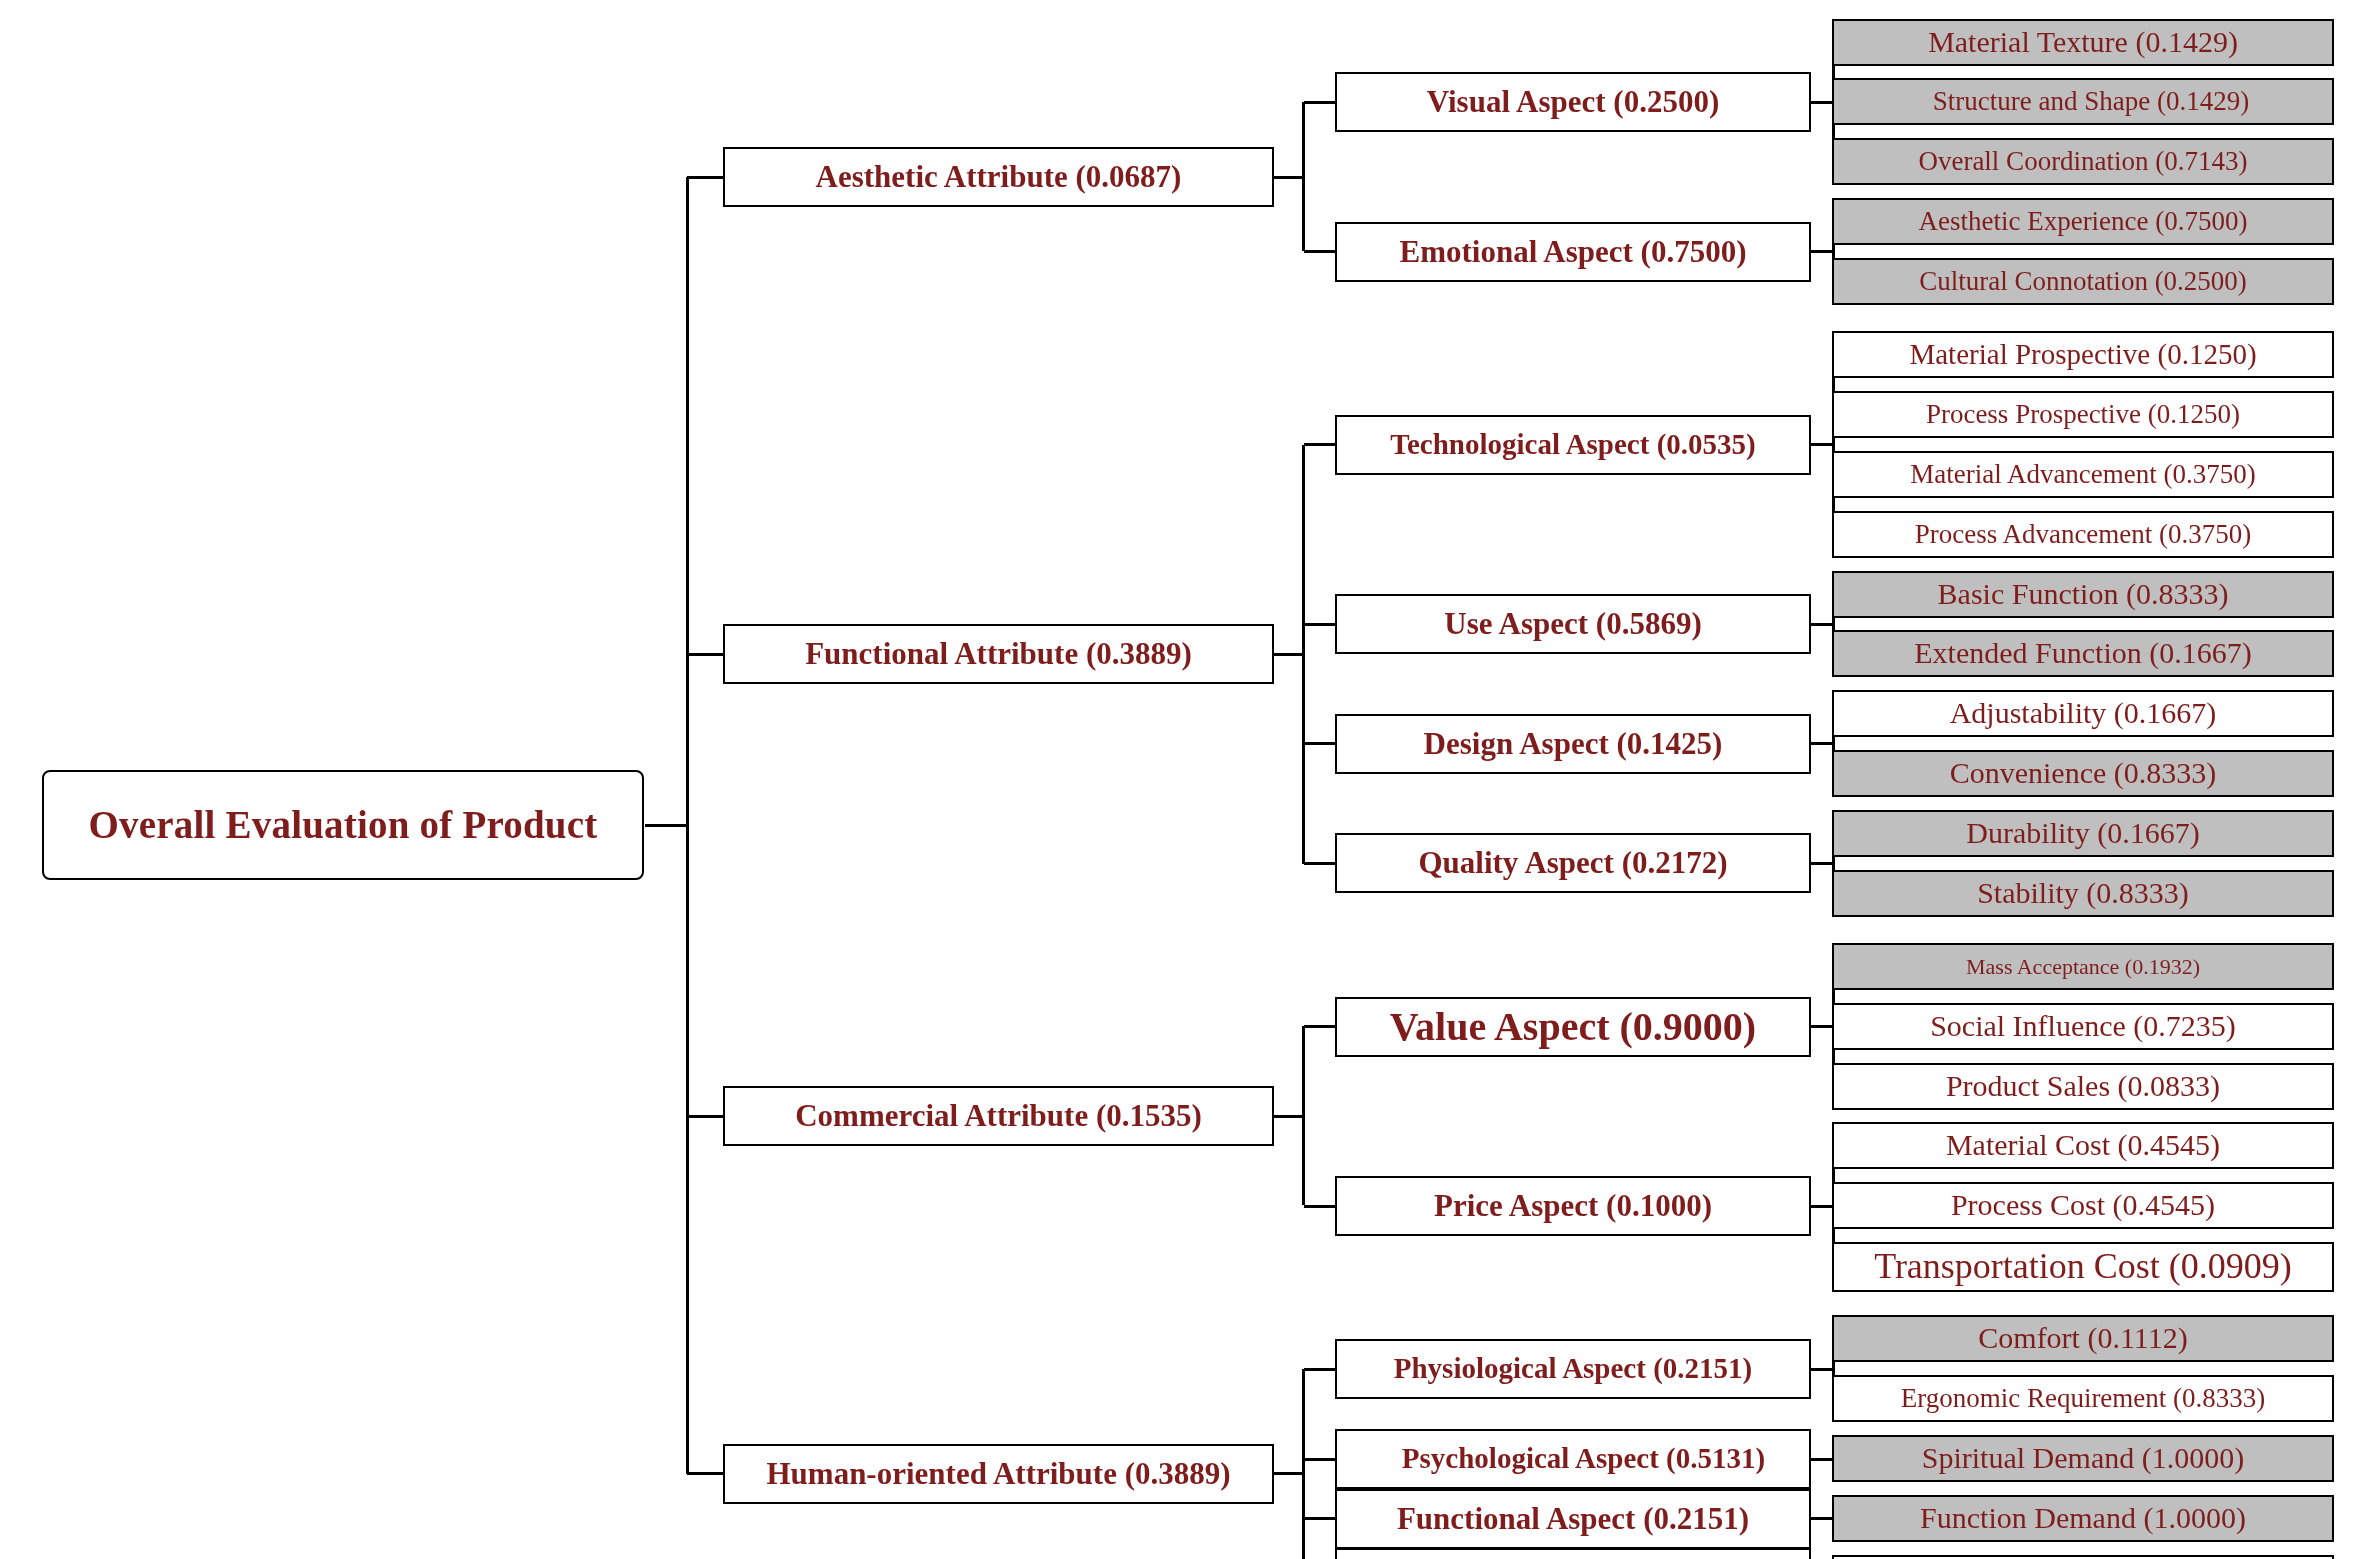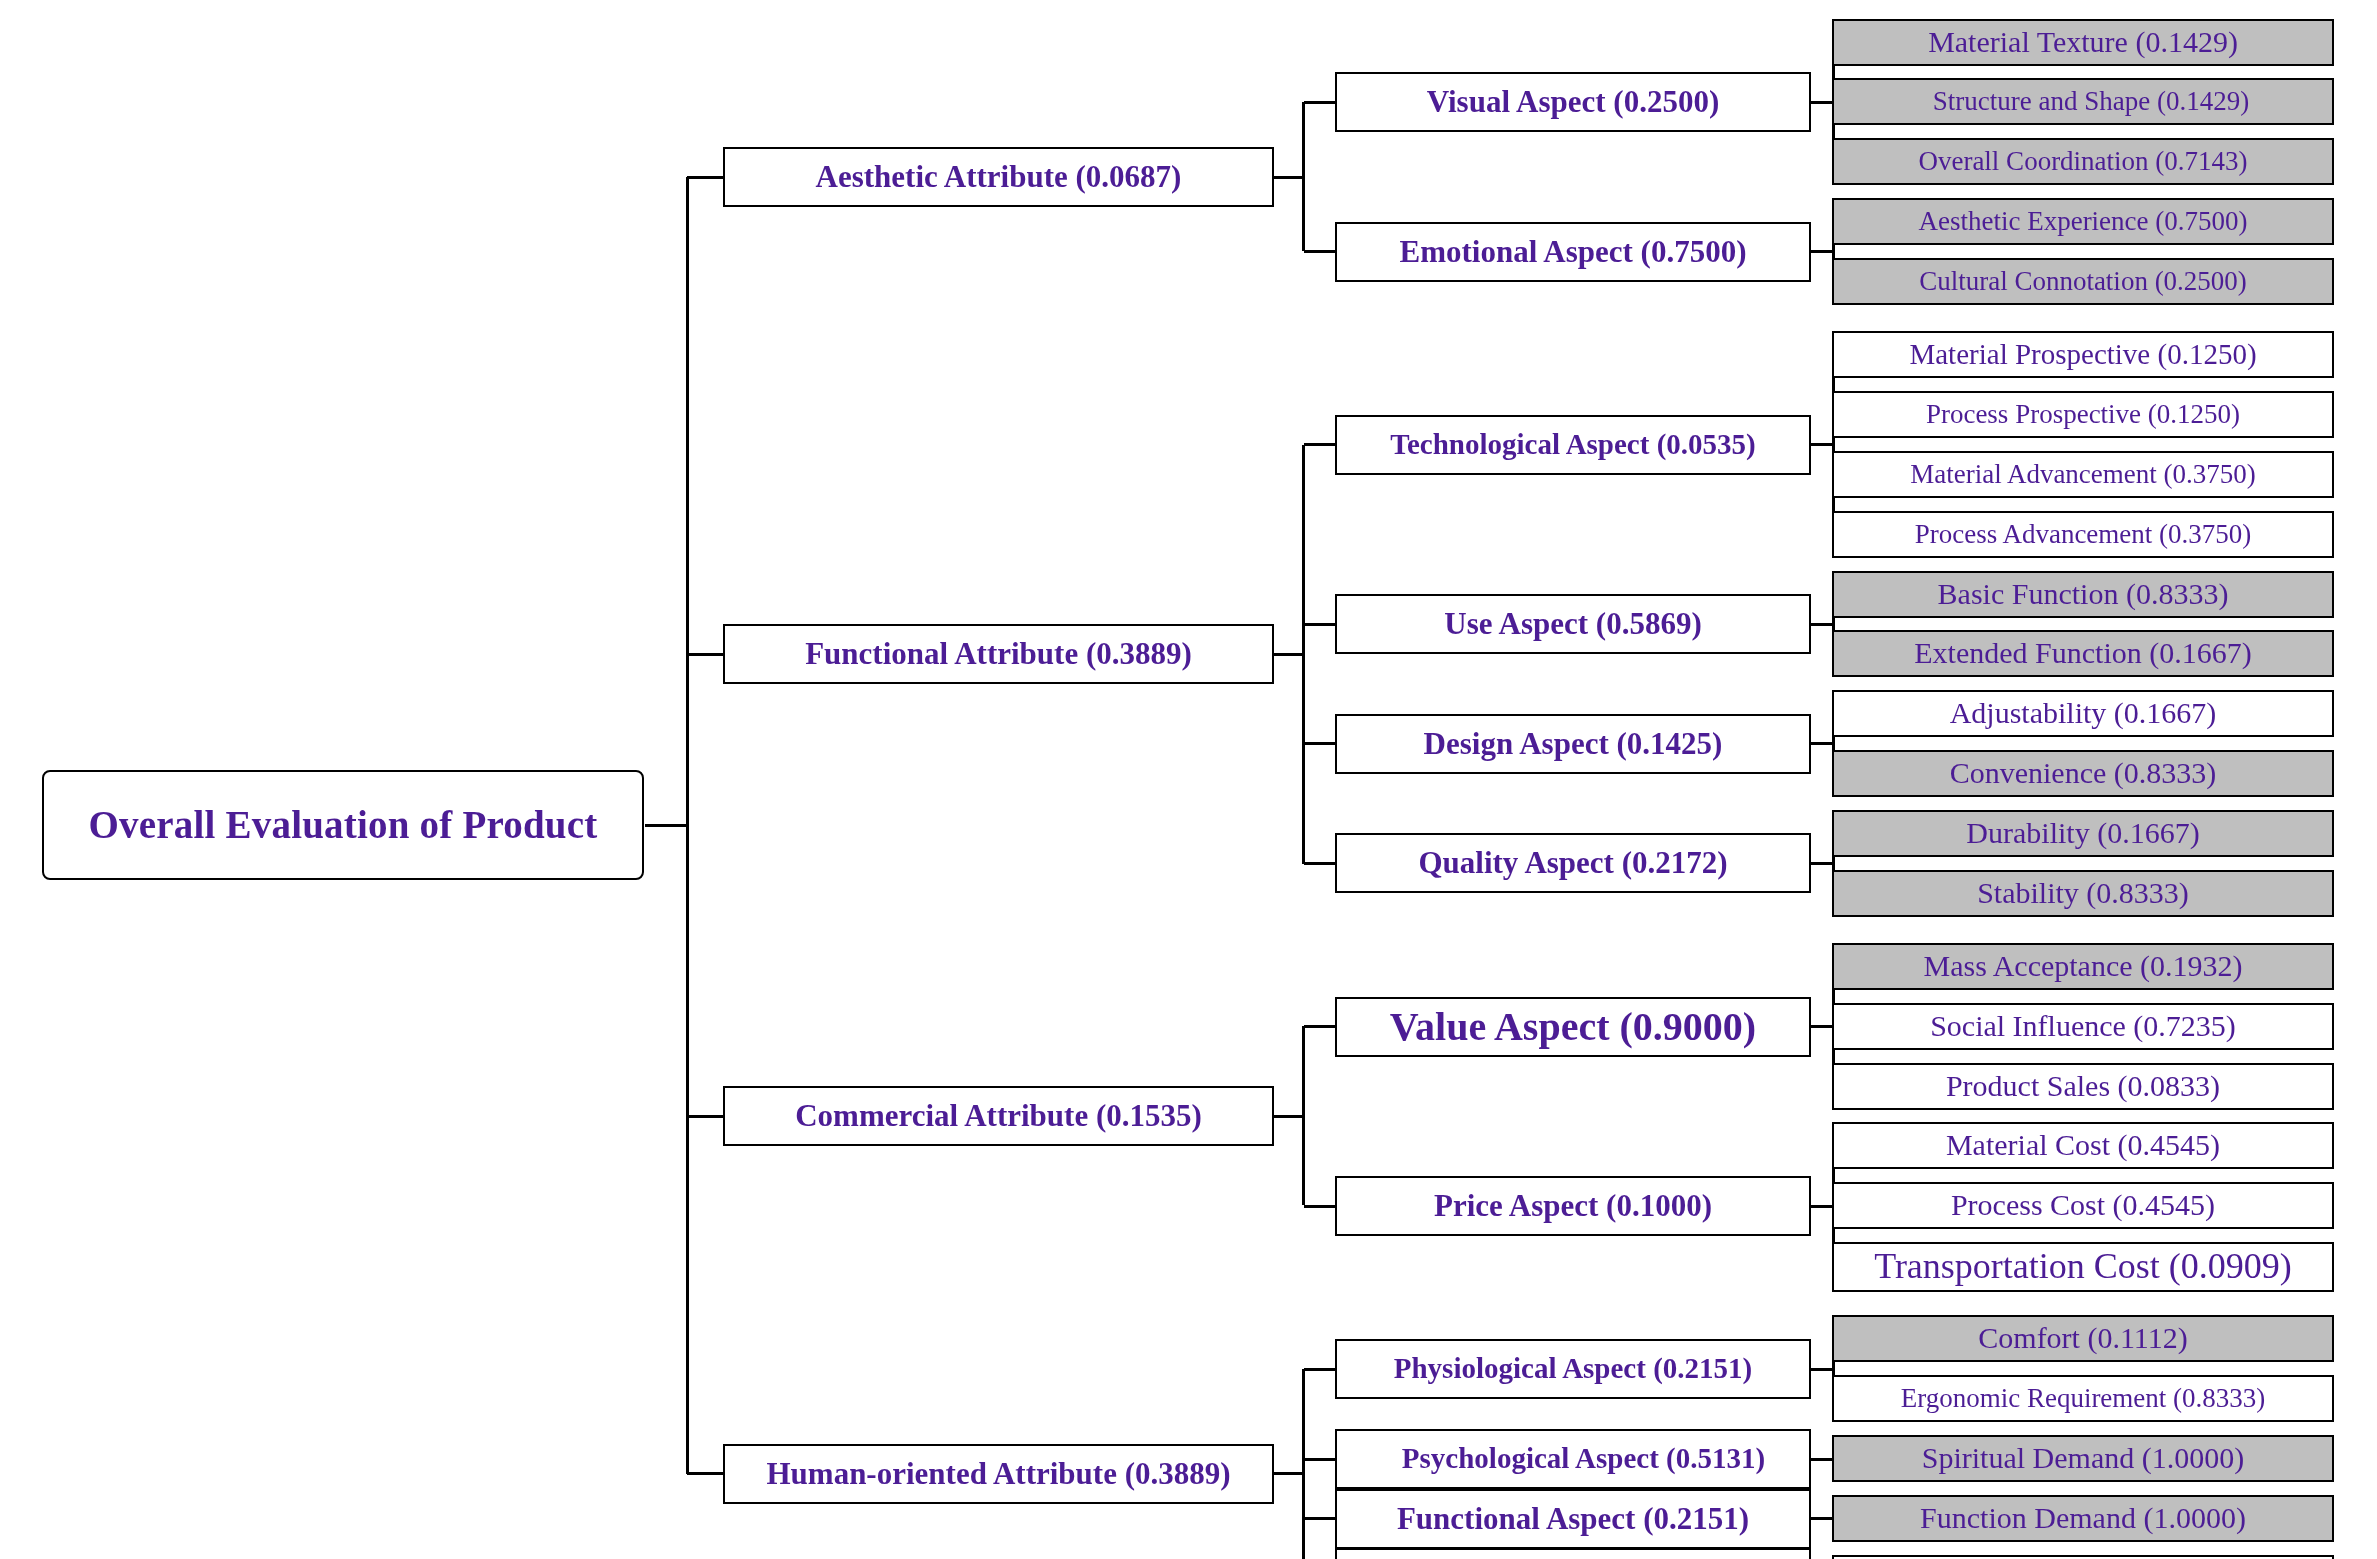--- a/index.html
+++ b/index.html
@@ -1,20 +1,20 @@
 <!DOCTYPE html>
 <html style="font-size:10px"><head>
 <meta charset="utf-8">
 <style>
   html,body{margin:0;padding:0;background:#ffffff;}
   #stage{position:relative;width:2377px;height:1559px;background:#ffffff;
          font-family:"Liberation Serif","DejaVu Serif",serif;overflow:hidden;}
   .box{position:absolute;box-sizing:border-box;border:2.5px solid #000000;
        background:#ffffff;display:flex;align-items:center;justify-content:center;
-       text-align:center;color:#4c1d95;line-height:1.15;}
+       text-align:center;color:#7f1d1d;line-height:1.15;}
   .box.shaded{background:#bfbfbf;}
   .root{font-weight:bold;font-size:39px;letter-spacing:0.2px;}
   .lvl1{font-weight:bold;font-size:31px;}
   .lvl2{font-weight:bold;font-size:31px;}
   .leaf{font-weight:normal;font-size:30px;}
   .ln{position:absolute;background:#000000;}
   .hln{height:2.5px;}
   .vln{width:2.5px;}
 </style>
 </head>
@@ -186,21 +186,21 @@
       </div>
       <div class="box leaf shaded" style="left: 1832px; top: 750px; width: 502px; height: 47px; font-size: 30px;">
         <span>Convenience (0.8333)</span>
       </div>
       <div class="box leaf shaded" style="left: 1832px; top: 810px; width: 502px; height: 47px; font-size: 30px;">
         <span>Durability (0.1667)</span>
       </div>
       <div class="box leaf shaded" style="left: 1832px; top: 870px; width: 502px; height: 47px; font-size: 30px;">
         <span>Stability (0.8333)</span>
       </div>
-      <div class="box leaf shaded" style="left: 1832px; top: 943px; width: 502px; height: 47px; font-size: 30px;">
+      <div class="box leaf shaded" style="left: 1832px; top: 943px; width: 502px; height: 47px; font-size: 22px;">
         <span>Mass Acceptance (0.1932)</span>
       </div>
       <div class="box leaf" style="left: 1832px; top: 1003px; width: 502px; height: 47px; font-size: 30px;">
         <span>Social Influence (0.7235)</span>
       </div>
       <div class="box leaf" style="left: 1832px; top: 1063px; width: 502px; height: 47px; font-size: 30px;">
         <span>Product Sales (0.0833)</span>
       </div>
       <div class="box leaf" style="left: 1832px; top: 1122px; width: 502px; height: 47px; font-size: 30px;">
         <span>Material Cost (0.4545)</span>

